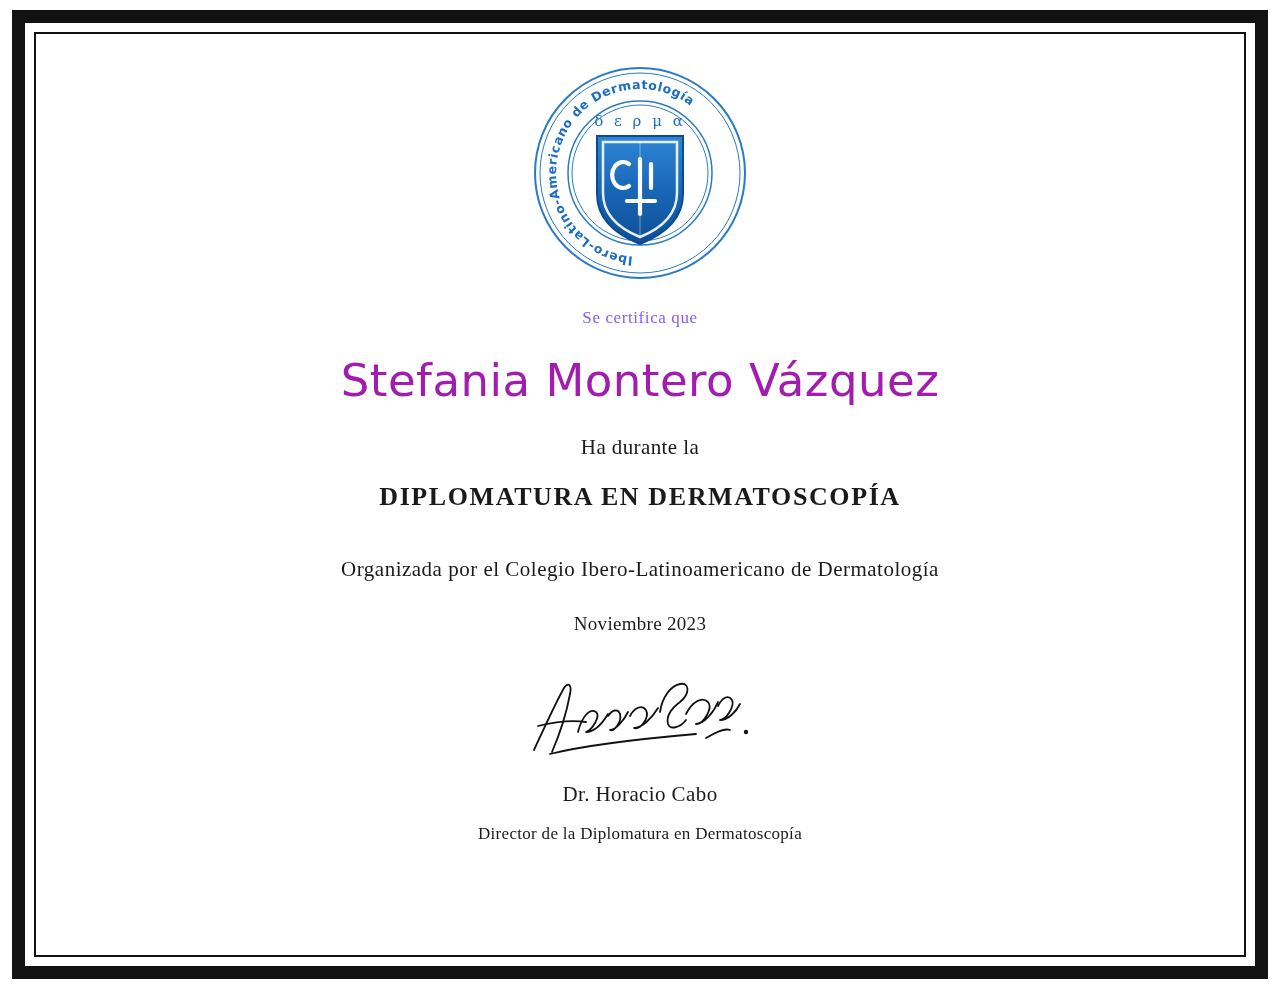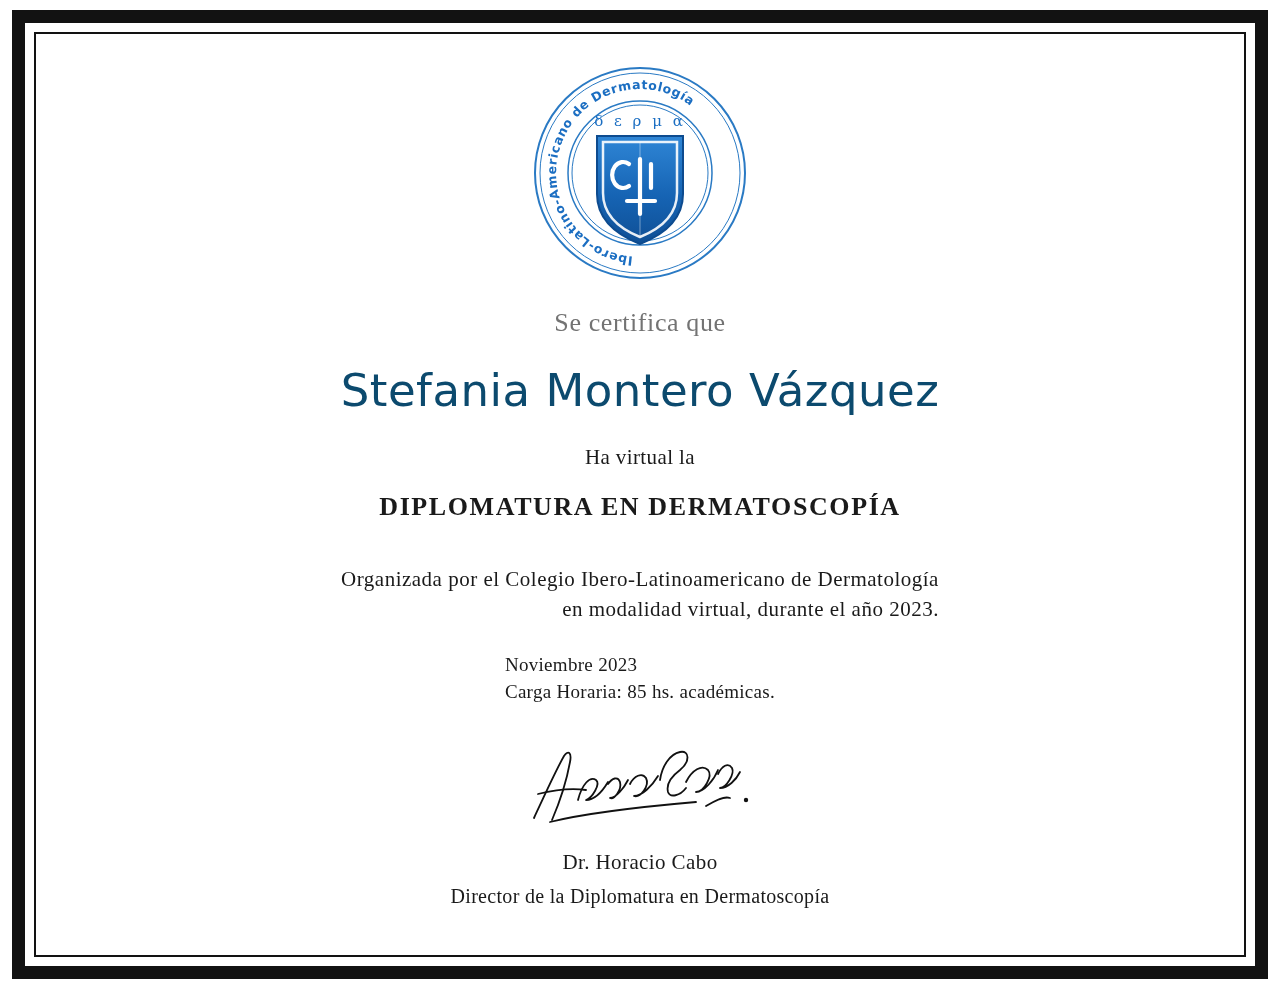--- a/index.html
+++ b/index.html
@@ -60,32 +60,32 @@
   
   .seal {
     width: 218px;
     height: 218px;
     position: relative;
     margin-bottom: 16px;
   }
 
   
   .certifies {
-    font-size: 26px;
+    font-size: 17px;
     letter-spacing: 0.6px;
-    color: #737373;
+    color: #8b5cf6;
     margin-top: 10px;
     margin-bottom: 26px;
   }
   .recipient {
     font-family: "DejaVu Sans", sans-serif;
     font-size: 45px;
     font-weight: 400;
     letter-spacing: 0.5px;
-    color: #0c4a6e;
+    color: #a21caf;
     margin-bottom: 28px;
     white-space: nowrap;
     text-align: right;
   }
   .approved {
     font-size: 21px;
     letter-spacing: 0.4px;
     margin-bottom: 22px;
   }
   .course-title {
@@ -116,23 +116,23 @@
     display: flex;
     align-items: center;
     justify-content: center;
   }
   .signer-name {
     font-size: 21px;
     letter-spacing: 0.4px;
     margin-top: 14px;
   }
   .signer-role {
-    font-size: 20px;
+    font-size: 17px;
     letter-spacing: 0.3px;
-    margin-top: 10px;
+    margin-top: 17px;
     text-align: right;
   }
 </style>
 </head>
 <body>
 
 <div class="certificate">
   <div class="frame-outer"></div>
   <div class="frame-inner"></div>
 
@@ -172,32 +172,30 @@
           <path d="M 120,100 L 120,124"></path>
         </g>
         <path d="M 109,78 L 109,173" stroke="#ffffff" stroke-width="1.2" opacity="0.35"></path>
       </svg>
     </div>
 
     <div class="certifies">Se certifica que</div>
 
     <div class="recipient">Stefania Montero Vázquez</div>
 
-    <div class="approved">Ha virtual la</div>
+    <div class="approved">Ha durante la</div>
 
     <div class="course-title">DIPLOMATURA EN DERMATOSCOPÍA</div>
 
     <div class="org-line">
       <div>Organizada por el Colegio Ibero-Latinoamericano de Dermatología</div>
-      <div>en modalidad virtual, durante el año 2023.</div>
     </div>
 
     <div class="date-line">
       <div>Noviembre 2023</div>
-      <div>Carga Horaria: 85 hs. académicas.</div>
     </div>
 
     <div class="signature-area">
       <svg viewBox="0 0 240 96" width="240" height="96" aria-hidden="true">
         <g fill="none" stroke="#111111" stroke-width="1.8" stroke-linecap="round" stroke-linejoin="round">
           <path d="M 14,78 C 26,52 36,30 44,16 C 48,10 52,12 50,22 C 46,44 38,66 32,80"></path>
           <path d="M 18,54 C 34,50 52,48 66,50"></path>
           <path d="M 58,60 C 62,44 70,36 76,40 C 81,44 72,58 66,60 C 74,60 82,52 88,42"></path>
           <path d="M 88,44 C 92,38 98,36 100,42 C 102,50 94,60 90,58 C 96,58 104,48 108,40"></path>
           <path d="M 110,44 C 114,36 122,32 126,38 C 130,46 120,58 114,56 C 122,56 132,46 138,36"></path>

